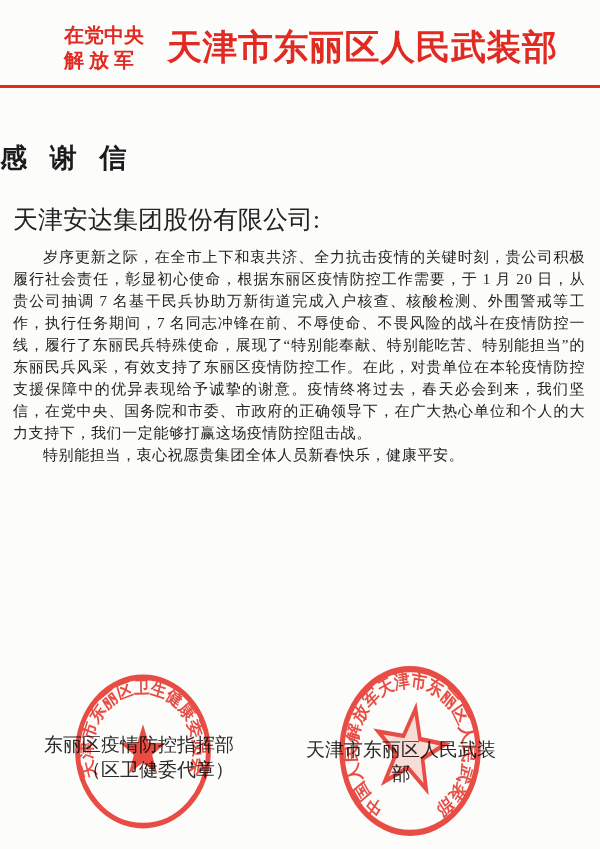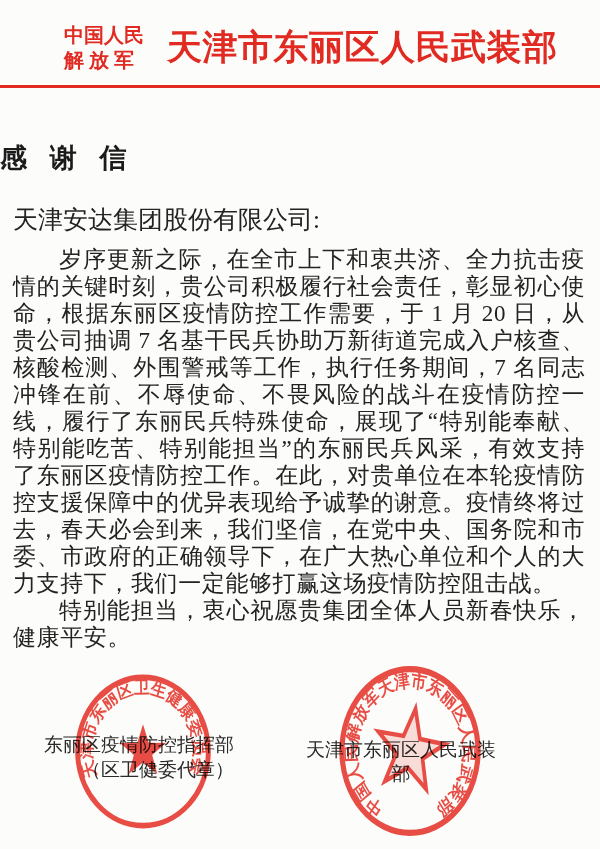--- a/index.html
+++ b/index.html
@@ -57,22 +57,22 @@
     color: #1b1b1b;
   }
   .salutation {
     margin: 30px 15px 0 13px;
     font-size: 25px;
     line-height: 28px;
     color: #232323;
   }
   .letter-body {
     margin: 12px 15px 8px 13px;
-    font-size: 23px;
-    line-height: 27px;
+    font-size: 15px;
+    line-height: 22px;
     letter-spacing: 0.6px;
     text-align: justify;
     color: #232323;
   }
   .letter-body p { text-indent: 2em; margin: 0; }
 
   
   .sig-left {
     position: absolute;
     left: 34px;
@@ -115,21 +115,21 @@
   .stamp-left text  { font-size: 22px; }
   .stamp-right text { font-size: 21px; }
 </style>
 </head>
 <body>
 
 <div class="page">
 
   <div class="letterhead">
     <div class="org-small">
-      <div>中国人民</div>
+      <div>在党中央</div>
       <div>解 放 军</div>
     </div>
     <div class="org-large">天津市东丽区人民武装部</div>
   </div>
 
   <div class="letter-title">感 谢 信</div>
 
   <div class="salutation">天津安达集团股份有限公司:</div>
 
   <div class="letter-body">

